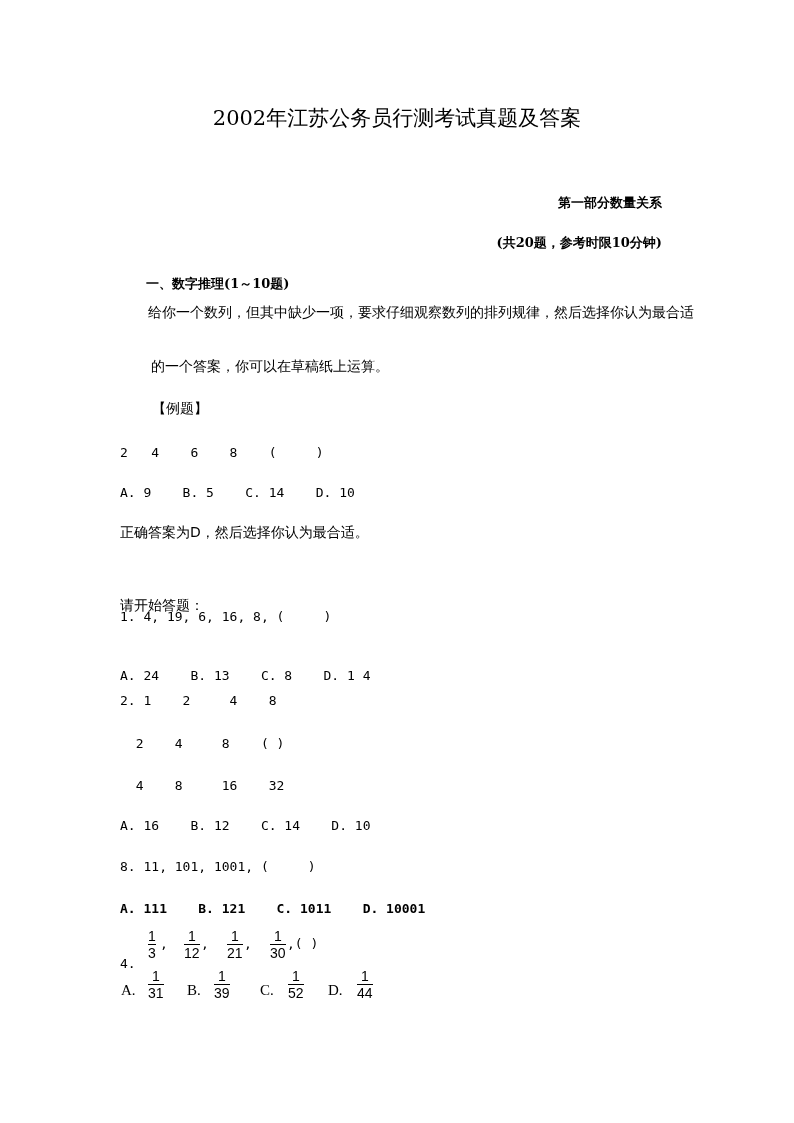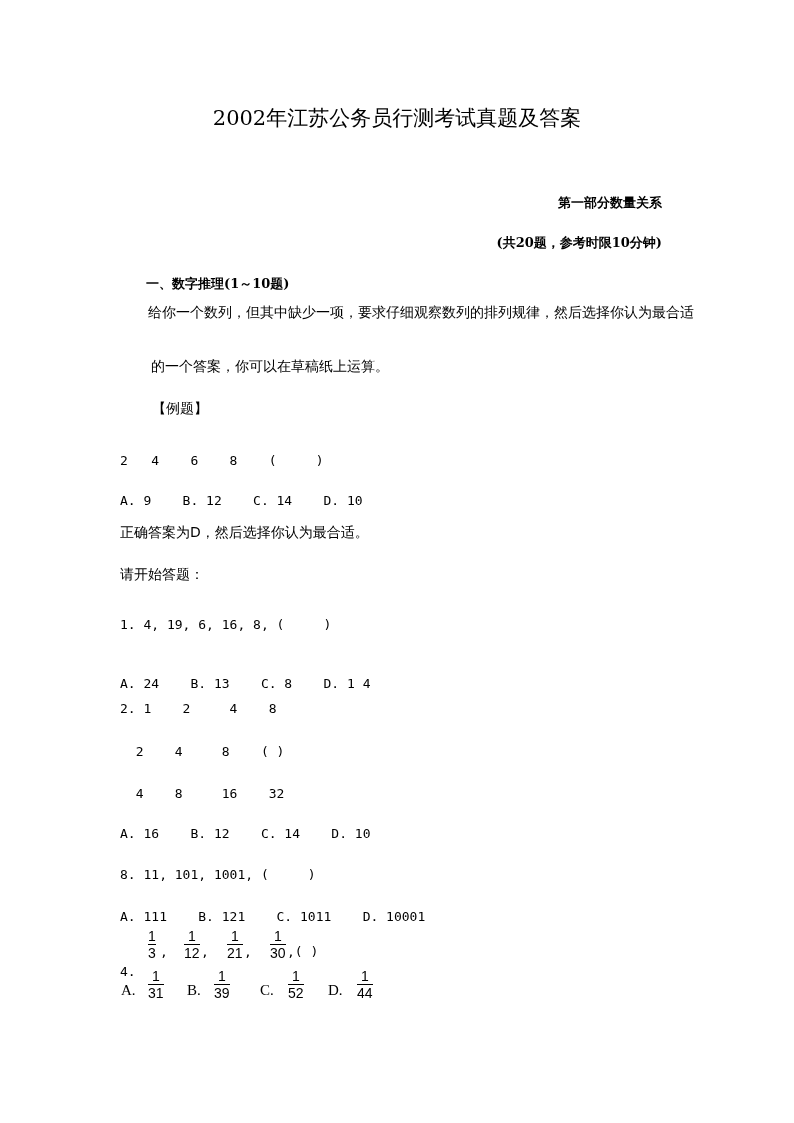--- a/index.html
+++ b/index.html
@@ -1,54 +1,54 @@
 <!DOCTYPE html>
 <html><head>
 <meta charset="utf-8">
 <style>
   html, body { margin: 0; padding: 0; background: #ffffff; }
   body { width: 794px; height: 1123px; position: relative; overflow: hidden; color: #000; font-family: "DejaVu Serif", serif; }
   .abs { position: absolute; white-space: pre; }
   .title { left: 0; width: 794px; text-align: center; top: 104px; font-size: 21px; font-family: "DejaVu Serif", serif; }
   .sub { left: 0; width: 662px; text-align: right; font-size: 13px; font-weight: bold; }
   .body { font-size: 14px; font-family: "DejaVu Sans", sans-serif; }
-  .mono { font-size: 13px; font-family: "DejaVu Sans Mono", monospace; margin-top: 8px; }
+  .mono { font-size: 13px; font-family: "DejaVu Sans Mono", monospace; }
   .h { font-size: 13px; font-weight: bold; margin-left: 24px; }
   .frac { position: absolute; display: inline-flex; flex-direction: column; align-items: center; font-family: "Liberation Sans", sans-serif; font-size: 14px; line-height: 16px; }
   .frac .bar { border-top: 1px solid #000; width: 100%; }
   .opt-lbl { position: absolute; font-family: "Liberation Serif", serif; font-size: 15px; }
 </style>
 </head>
 <body>
 
 <div class="abs title">2002年江苏公务员行测考试真题及答案</div>
 <div class="abs sub" style="top:194px;">第一部分数量关系</div>
 <div class="abs sub" style="top:234px; font-weight:bold;">(共20题，参考时限10分钟)</div>
 <div class="abs h" style="left:122px; top:275px;">一、数字推理(1～10题)</div>
 
 <div class="abs body" style="left:120px; top:304px;margin-left:28px;">给你一个数列，但其中缺少一项，要求仔细观察数列的排列规律，然后选择你认为最合适</div>
 <div class="abs body" style="left:120px; top:358px;margin-left:31px;">的一个答案，你可以在草稿纸上运算。</div>
 
 <div class="abs body" style="left:120px; top:400px;margin-left:32px;">【例题】</div>
 <div class="abs mono" style="left:120px; top:445px;">2   4    6    8    (     )</div>
-<div class="abs mono" style="left:120px; top:485px;">A. 9    B. 12    C. 14    D. 10</div>
+<div class="abs mono" style="left:120px; top:485px;">A. 9    B. 5    C. 14    D. 10</div>
 <div class="abs body" style="left:120px; top:524px;">正确答案为D，然后选择你认为最合适。</div>
 
-<div class="abs body" style="left:120px; top:566px;">请开始答题：</div>
+<div class="abs body" style="left:120px; top:597px;">请开始答题：</div>
 
 <div class="abs mono" style="left:120px; top:609px;">1. 4, 19, 6, 16, 8, (     )</div>
 <div class="abs mono" style="left:120px; top:668px;">A. 24    B. 13    C. 8    D. 1 4</div>
 
 <div class="abs mono" style="left:120px; top:693px;">2. 1    2     4    8</div>
 <div class="abs mono" style="left:120px; top:736px;">  2    4     8    ( )</div>
 <div class="abs mono" style="left:120px; top:778px;">  4    8     16    32</div>
 <div class="abs mono" style="left:120px; top:818px;">A. 16    B. 12    C. 14    D. 10</div>
 
 <div class="abs mono" style="left:120px; top:859px;">8. 11, 101, 1001, (     )</div>
-<div class="abs mono" style="left:120px; top:901px;">A. 111    B. 121    C. 1011    D. 10001</div>
+<div class="abs mono" style="left:120px; top:901px;font-weight:bold;">A. 111    B. 121    C. 1011    D. 10001</div>
 
 <div class="abs mono" style="left:120px; top:956px;">4.</div>
 <div class="frac" style="left:148px; top:928px;">
   <span>1</span>
     <span class="bar"></span>
     <span>3</span>
 </div>
 <div class="abs mono" style="left:160px; top:936px;">,</div>
 <div class="frac" style="left:184px; top:928px;">
   <span>1</span>

